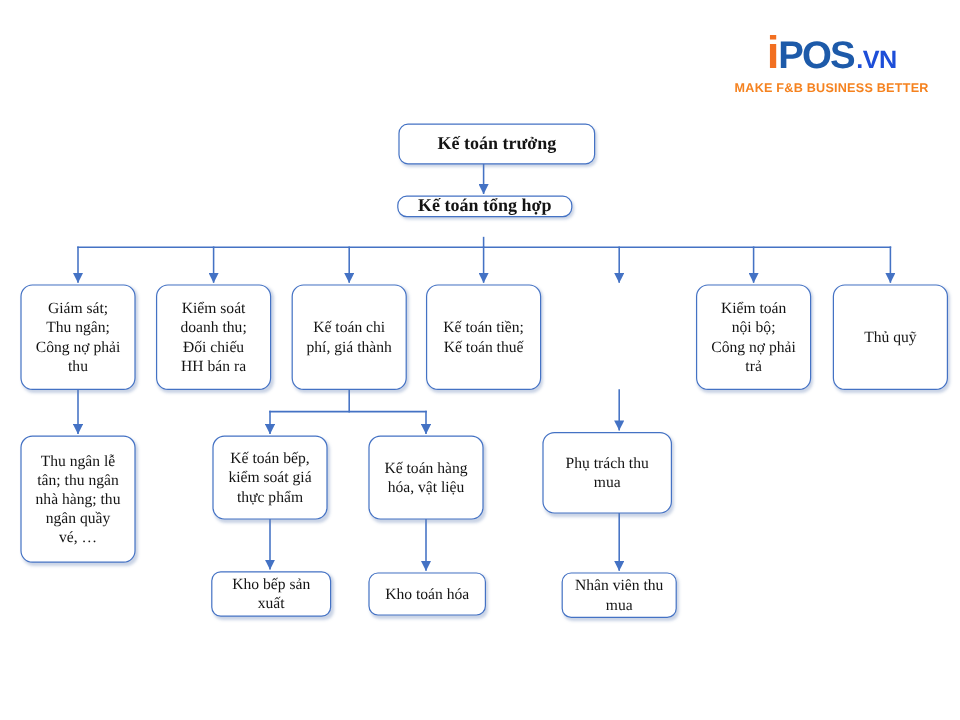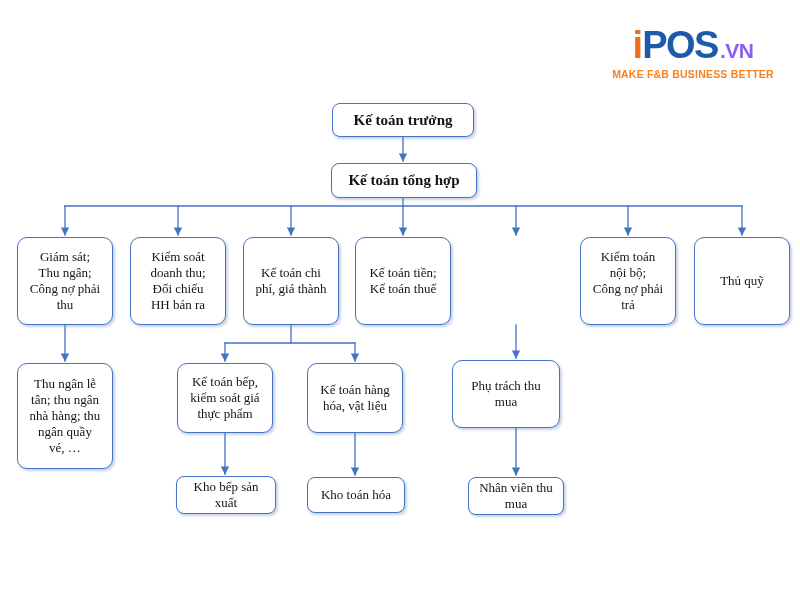--- a/index.html
+++ b/index.html
@@ -20,21 +20,21 @@
   }
   .node.lvl-top { font-weight:bold; font-size:15px; border-radius:8px; }
   .node.small { border-radius:8px; }
 
   .logo {
     position:absolute; top:24px; right:22px; width:170px;
     text-align:center; font-family:"Liberation Sans","DejaVu Sans",sans-serif;
   }
   .logo-brand { display:flex; align-items:baseline; justify-content:center; font-weight:800; }
   .logo-i   { font-size:38px; letter-spacing:-1px; }
-  .logo-pos { font-size:38px; letter-spacing:-1.5px; }
+  .logo-pos { font-size:32px; letter-spacing:-1.5px; }
   .logo-vn  { font-size:21px; margin-left:2px; letter-spacing:-0.5px; }
   .logo-tagline {
     margin-top:1px; font-size:10.5px; font-weight:700;
     letter-spacing:0.2px; white-space:nowrap;
   }
 </style>
 </head>
 <body>
 
 <div class="stage">
@@ -72,28 +72,28 @@
       <line x1="225" y1="433" x2="225" y2="474" marker-end="url(#arrow)"></line>
       <line x1="355" y1="433" x2="355" y2="475" marker-end="url(#arrow)"></line>
       <line x1="516" y1="428" x2="516" y2="475" marker-end="url(#arrow)"></line>
     </g>
   </svg>
 
   <div class="logo">
     <div class="logo-brand">
       <span class="logo-i" style="color:#F26F21">i</span>
       <span class="logo-pos" style="color:#1D5AA9">POS</span>
-      <span class="logo-vn" style="color:#8b5cf6">.VN</span>
+      <span class="logo-vn" style="color:#1d4ed8">.VN</span>
     </div>
     <div class="logo-tagline" style="color:#F5821F">MAKE F&amp;B BUSINESS BETTER</div>
   </div>
 
-  <div class="node lvl-top" style="left:332px; top:103px; width:142px; height:34px;">Kế toán trưởng</div>
+  <div class="node lvl-top" style="left:332px; top:103px; width:164px; height:34px;">Kế toán trưởng</div>
 
-  <div class="node lvl-top" style="left:331px; top:163px; width:146px; height:35px;">Kế toán tổng hợp</div>
+  <div class="node lvl-top" style="left:331px; top:163px; width:146px; height:18px;">Kế toán tổng hợp</div>
 
   <div class="node" style="left:17px;  top:237px; width:96px; height:88px;">Giám sát;
 Thu ngân;
 Công nợ phải
 thu</div>
   <div class="node" style="left:130px; top:237px; width:96px; height:88px;">Kiểm soát
 doanh thu;
 Đối chiếu
 HH bán ra</div>
   <div class="node" style="left:355px; top:237px; width:96px; height:88px;">Kế toán tiền;

